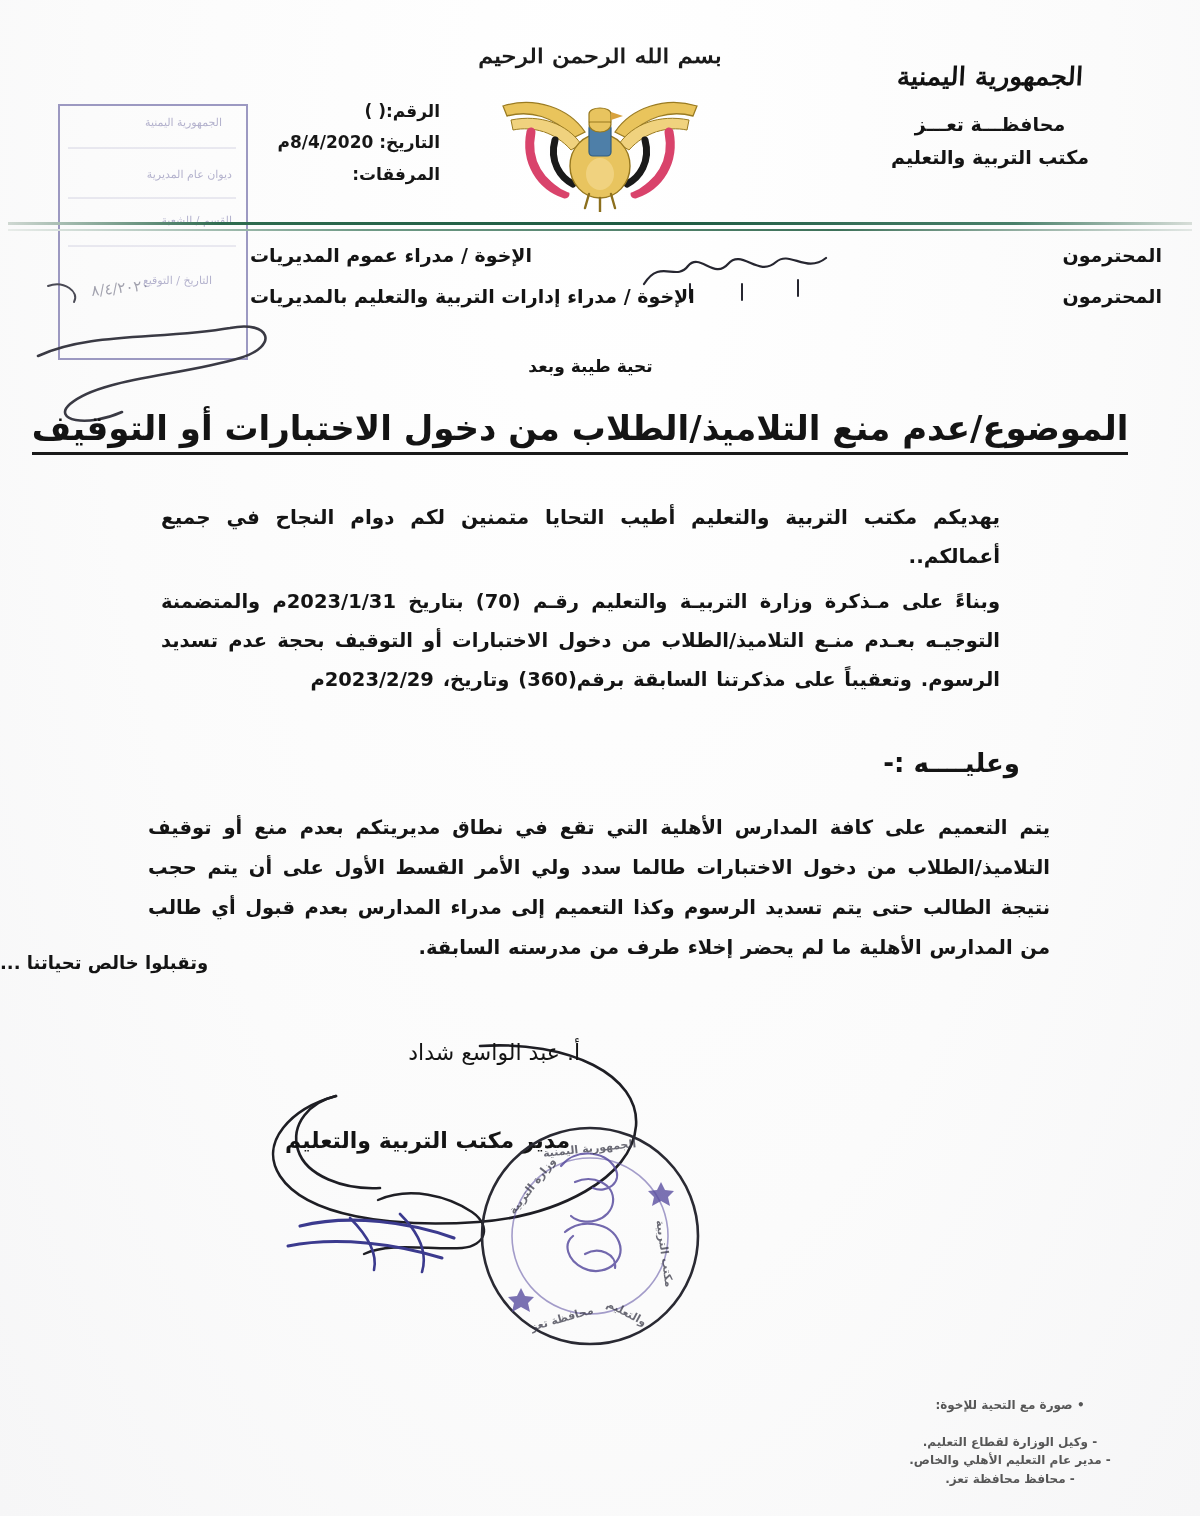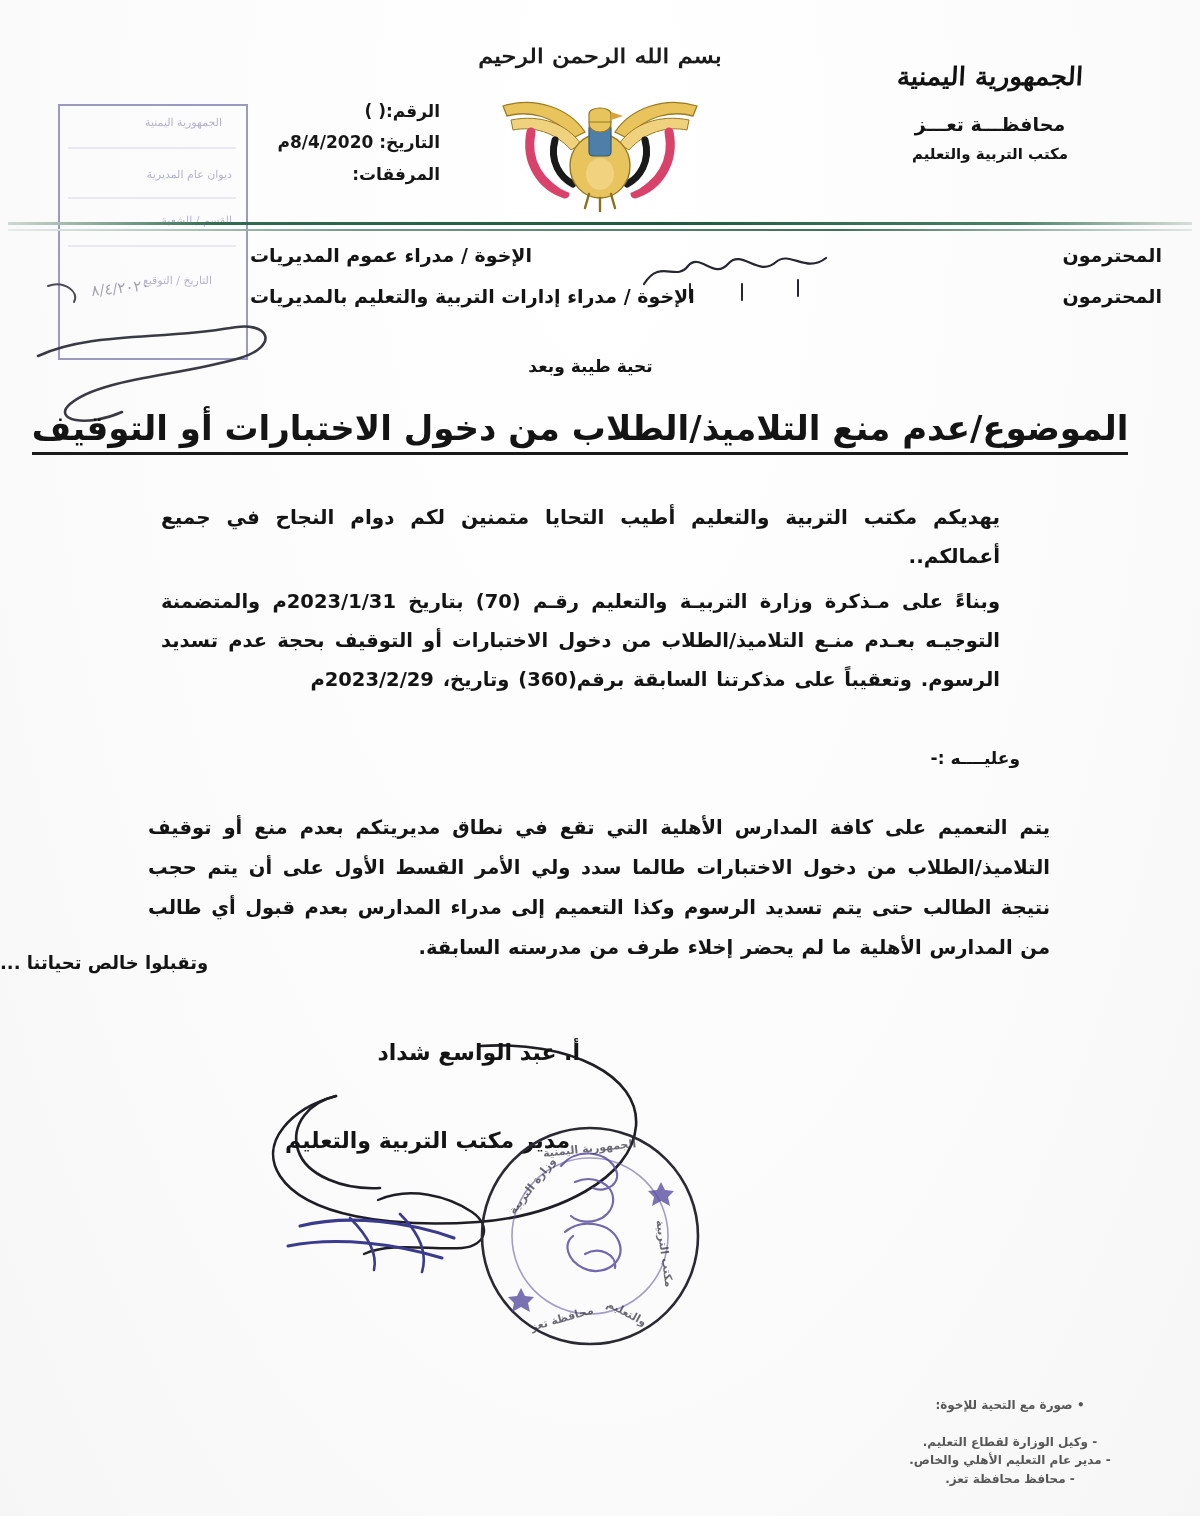--- a/index.html
+++ b/index.html
@@ -42,21 +42,21 @@
     font-family: "DejaVu Serif", "Liberation Serif", serif;
   }
   .hdr-gov {
     font-size: 19px;
     font-weight: 700;
     letter-spacing: 4px;
     color: #141414;
     margin-bottom: 5px;
   }
   .hdr-office {
-    font-size: 15px;
+    font-size: 19px;
     font-weight: 700;
     color: #141414;
   }
   
   .emblem-wrap {
     position: absolute;
     top: 44px;
     left: 0;
     right: 0;
     margin: 0 auto;
@@ -173,21 +173,21 @@
     font-weight: 700;
     text-align: justify;
     margin-left: 43px;
   }
   .body-block p { margin: 0 0 6px 0; }
   .para-2 { font-size: 19.5px; line-height: 2.0; word-spacing: 2px; }
   .wa-alayh {
     position: absolute;
     top: 748px;
     right: 180px;
-    font-size: 17px;
+    font-size: 26px;
     font-weight: 700;
     letter-spacing: 4px;
   }
   .directive {
     position: absolute;
     top: 808px;
     right: 150px;
     left: 148px;
     font-size: 19.5px;
     line-height: 2.05;
@@ -203,21 +203,21 @@
     font-size: 18px;
     font-weight: 700;
     padding-right: 110px;
   }
   
   .sig-name {
     position: absolute;
     top: 1040px;
     right: 620px;
     font-size: 22px;
-    font-weight: 700;
+    font-weight: 400;
     white-space: nowrap;
   }
   .sig-title {
     position: absolute;
     top: 1128px;
     right: 630px;
     font-size: 22px;
     font-weight: 700;
     white-space: nowrap;
   }

